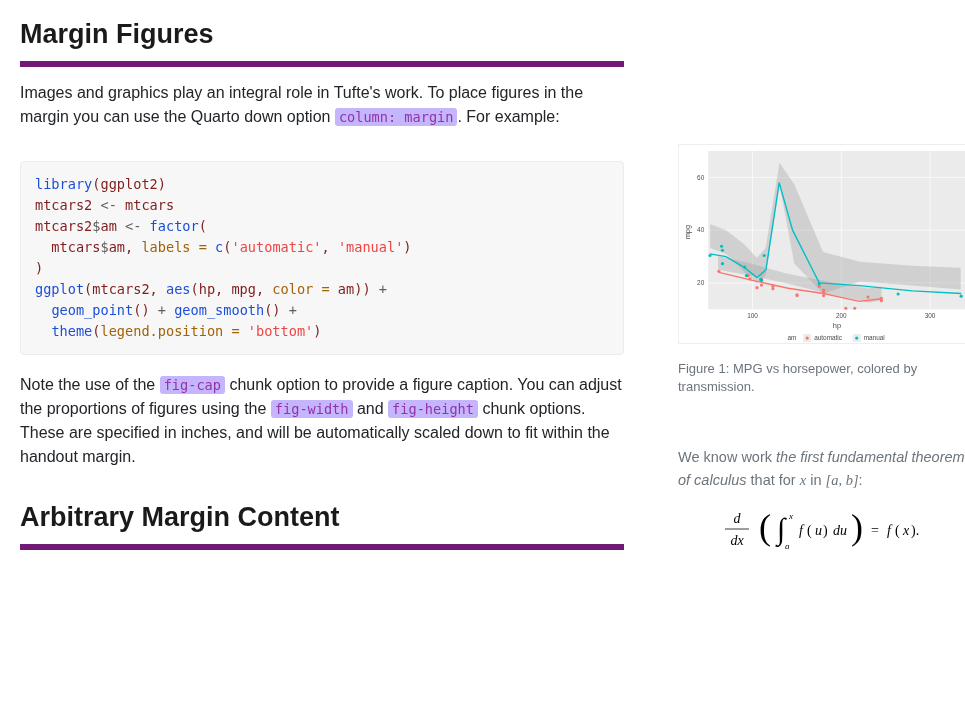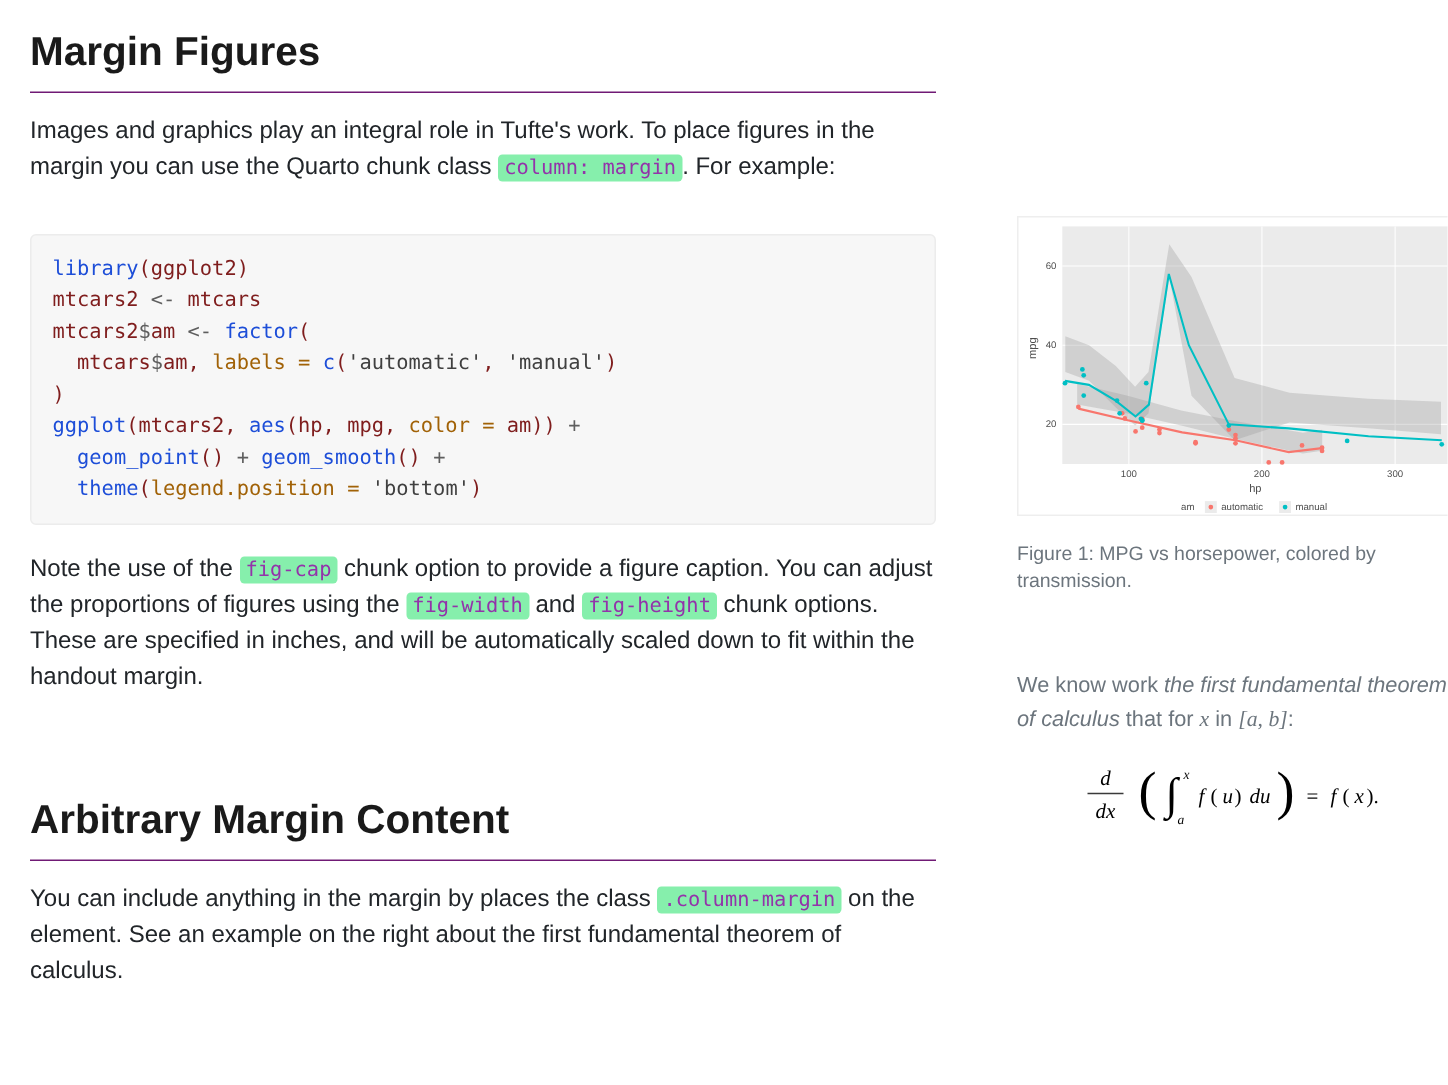--- a/index.html
+++ b/index.html
@@ -17,30 +17,30 @@
     column-gap: 54px;
   }
   .main { grid-column: 1; }
   .margin { grid-column: 2; }
   h2 {
     font-size: 27px;
     font-weight: 600;
     color: #1a1a1a;
     margin-bottom: 8px;
     padding-bottom: 6px;
-    border-bottom: 1px solid #701a75;
+    border-bottom: 6px solid #701a75;
   }
   .sec1-h2 { margin-top: 0; }
-  .sec2-h2 { margin-top: 62px; }
+  .sec2-h2 { margin-top: 28px; }
   p.body { color: #212529; margin-bottom: 4px; }
   p.body strong { font-weight: 400; }
   code.inline {
     font-family: ui-monospace, SFMono-Regular, Menlo, Consolas, monospace;
     font-size: 13.6px;
-    background: #86efac;
+    background: #c4b5fd;
     padding: 1px 4px;
     border-radius: 3px;
     color: #9333aa;
     white-space: nowrap;
   }
   .codeblock {
     background: #f7f7f7;
     border: 1px solid #ececec;
     border-radius: 4px;
     padding: 12px 14px;
@@ -48,21 +48,21 @@
     font-size: 13.6px;
     line-height: 1.55;
     margin: 32px 0 18px 0;
     overflow-x: auto;
     white-space: pre;
   }
   .tok-fn  { color: #1d4ed8; }
   .tok-op  { color: #5e5e5e; }
   .tok-arr { color: #5e5e5e; }
   .tok-kw  { color: #a16207; }
-  .tok-str { color: #404040; }
+  .tok-str { color: #ef4444; }
   .tok-id  { color: #7f1d1d; }
 
   .chart-wrap { padding-top: 130px; }
   .chart-frame {
     background: #fff;
     border: 1px solid #eee;
     width: 100%;
     height: 200px;
     position: relative;
   }
@@ -102,41 +102,38 @@
 </head>
 <body>
 
 <div class="layout">
 
   <div class="main">
 
     <h2 class="sec1-h2">Margin Figures</h2>
 
     <p class="body" style="margin-top:14px;">
-      <span>Images and graphics play an integral role in Tufte's work. To place figures in the margin you can use the </span><strong>Quarto</strong><span> chunk class </span><code class="inline">column: margin</code><span>. For example:</span>
+      <span>Images and graphics play an integral role in Tufte's work. To place figures in the margin you can use the </span><strong>Quarto</strong><span> down option </span><code class="inline">column: margin</code><span>. For example:</span>
     </p>
 
     <div class="codeblock"><span class="tok-fn">library</span><span class="tok-id">(ggplot2)</span>
 <span class="tok-id">mtcars2 </span><span class="tok-arr">&lt;-</span><span class="tok-id"> mtcars</span>
 <span class="tok-id">mtcars2</span><span class="tok-op">$</span><span class="tok-id">am </span><span class="tok-arr">&lt;-</span><span> </span><span class="tok-fn">factor</span><span class="tok-id">(</span>
 <span class="tok-id">  mtcars</span><span class="tok-op">$</span><span class="tok-id">am, </span><span class="tok-kw">labels =</span><span> </span><span class="tok-fn">c</span><span class="tok-id">(</span><span class="tok-str">'automatic'</span><span class="tok-id">, </span><span class="tok-str">'manual'</span><span class="tok-id">)</span>
 <span class="tok-id">)</span>
 <span class="tok-fn">ggplot</span><span class="tok-id">(mtcars2, </span><span class="tok-fn">aes</span><span class="tok-id">(hp, mpg, </span><span class="tok-kw">color =</span><span class="tok-id"> am)) </span><span class="tok-op">+</span>
 <span>  </span><span class="tok-fn">geom_point</span><span class="tok-id">() </span><span class="tok-op">+</span><span> </span><span class="tok-fn">geom_smooth</span><span class="tok-id">() </span><span class="tok-op">+</span>
 <span>  </span><span class="tok-fn">theme</span><span class="tok-id">(</span><span class="tok-kw">legend.position =</span><span> </span><span class="tok-str">'bottom'</span><span class="tok-id">)</span></div>
 
     <p class="body">
       <span>Note the use of the </span><code class="inline">fig-cap</code><span> chunk option to provide a figure caption. You can adjust the proportions of figures using the </span><code class="inline">fig-width</code><span> and </span><code class="inline">fig-height</code><span> chunk options. These are specified in inches, and will be automatically scaled down to fit within the handout margin.</span>
     </p>
 
     <h2 class="sec2-h2">Arbitrary Margin Content</h2>
 
-    <p class="body" style="margin-top:14px;">
-      <span>You can include anything in the margin by places the class </span><code class="inline">.column-margin</code><span> on the element. See an example on the right about the first fundamental theorem of calculus.</span>
-    </p>
 
   </div>
 
   <div class="margin">
 
     <div class="chart-wrap">
       <div class="chart-frame">
         <svg viewBox="0 0 300 200" width="100%" height="100%">
 
           <rect class="plotarea" x="28" y="6" width="260" height="160"></rect>

